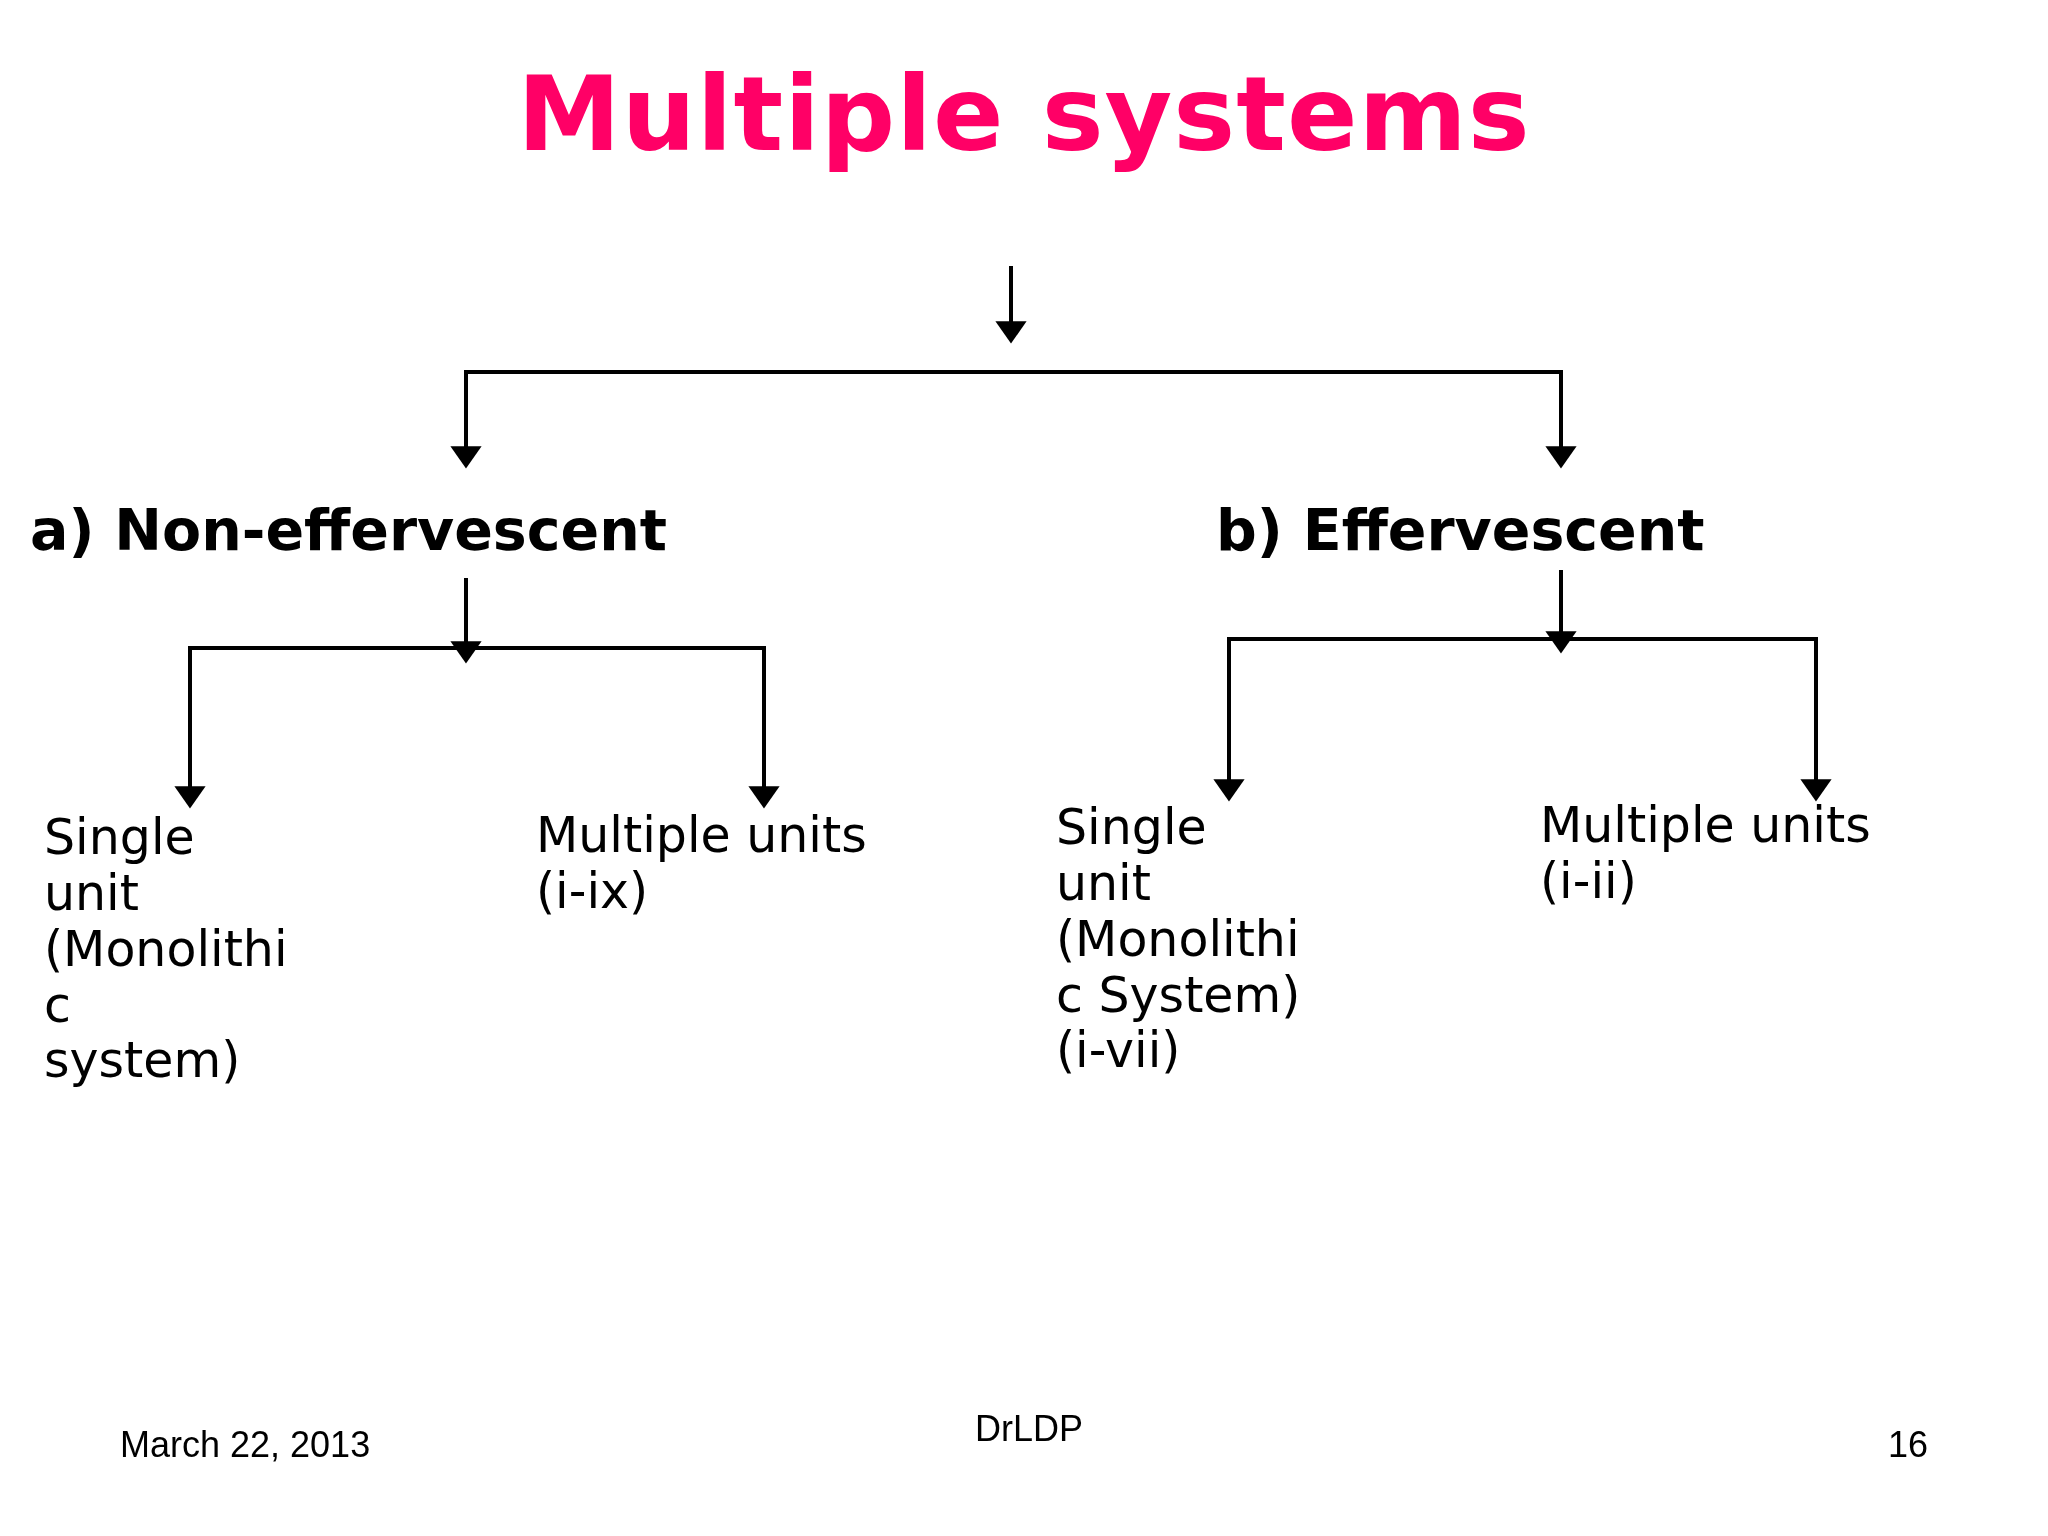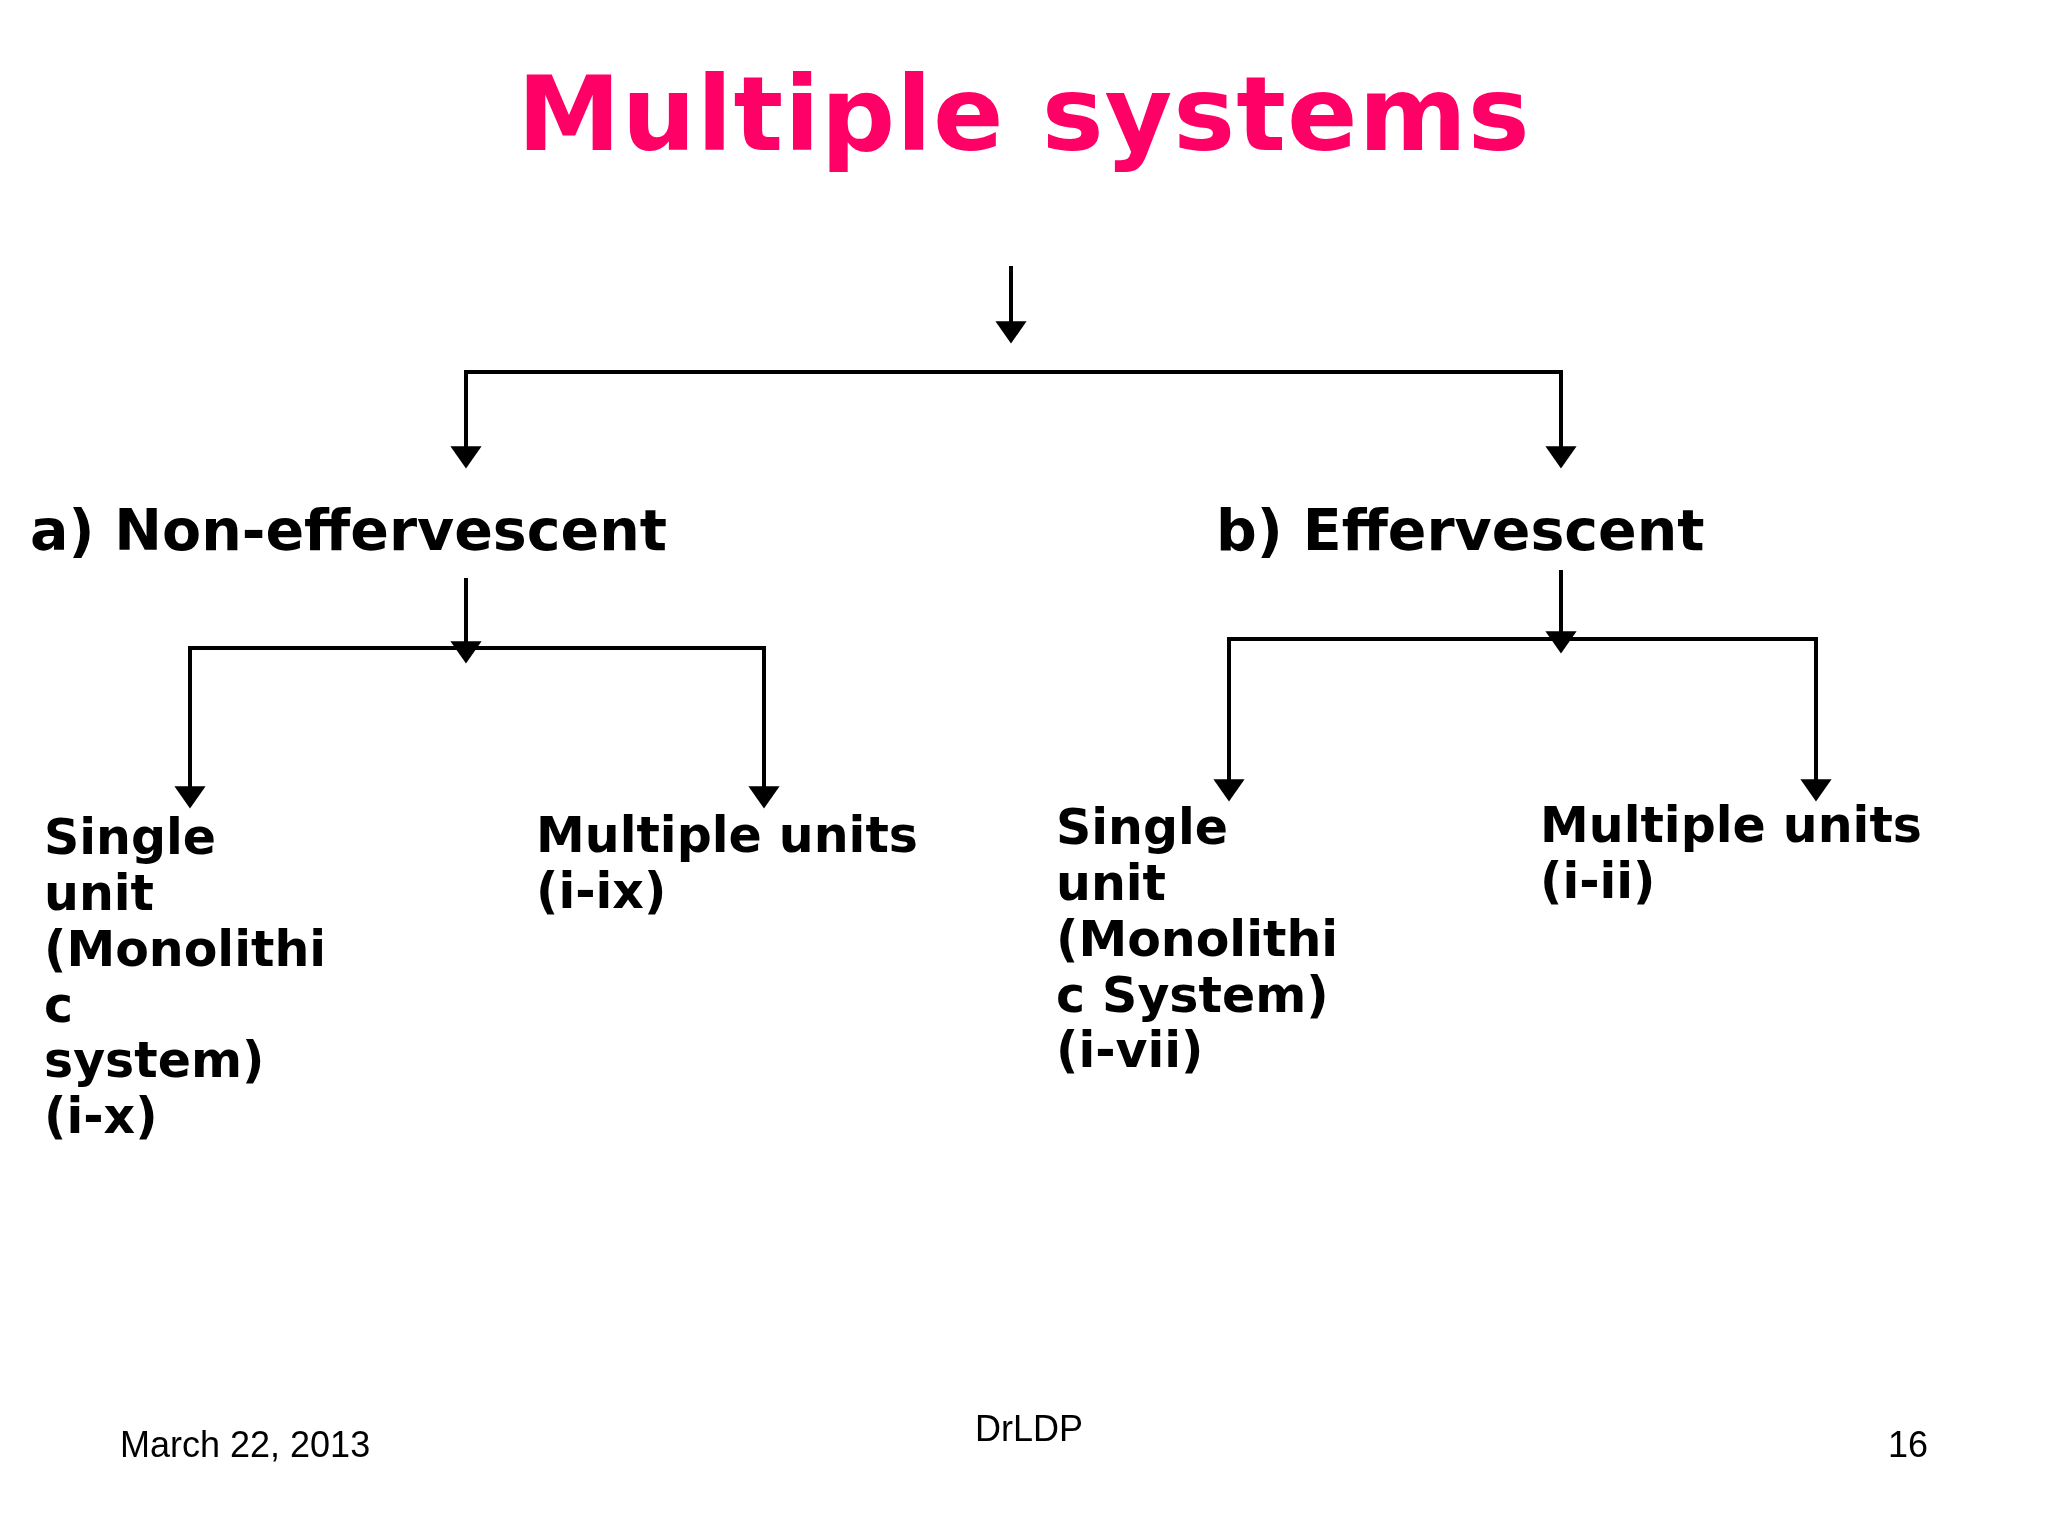--- a/index.html
+++ b/index.html
@@ -50,21 +50,21 @@
     line-height: 1.08;
     color: #000000;
     white-space: nowrap;
   }
   #branch-a-label { left: 30px;  top: 500px; }
   #branch-b-label { left: 1216px; top: 500px; }
 
   .leaf-block {
     position: absolute;
     font-family: "DejaVu Sans", sans-serif;
-    font-weight: bold;
+    font-weight: normal;
     font-size: 49px;
     line-height: 1.14;
     color: #000000;
   }
   .leaf-block .line { display: block; white-space: nowrap; }
 
   #leaf-a-single   { left: 44px;   top: 810px;  width: 400px; }
   #leaf-a-multiple { left: 536px;  top: 808px;  width: 470px; }
   #leaf-b-single   { left: 1056px; top: 800px;  width: 400px; }
   #leaf-b-multiple { left: 1540px; top: 798px;  width: 490px; }
@@ -118,21 +118,20 @@
   <div class="branch-label" id="branch-a-label">a) Non-effervescent</div>
 
   <div class="branch-label" id="branch-b-label">b) Effervescent</div>
 
   <div class="leaf-block" id="leaf-a-single">
     <span class="line">Single</span>
     <span class="line">unit</span>
     <span class="line">(Monolithi</span>
     <span class="line">c</span>
     <span class="line">system)</span>
-    <span class="line">(i-x)</span>
   </div>
 
   <div class="leaf-block" id="leaf-a-multiple">
     <span class="line">Multiple units</span>
     <span class="line">(i-ix)</span>
   </div>
 
   <div class="leaf-block" id="leaf-b-single">
     <span class="line">Single</span>
     <span class="line">unit</span>

